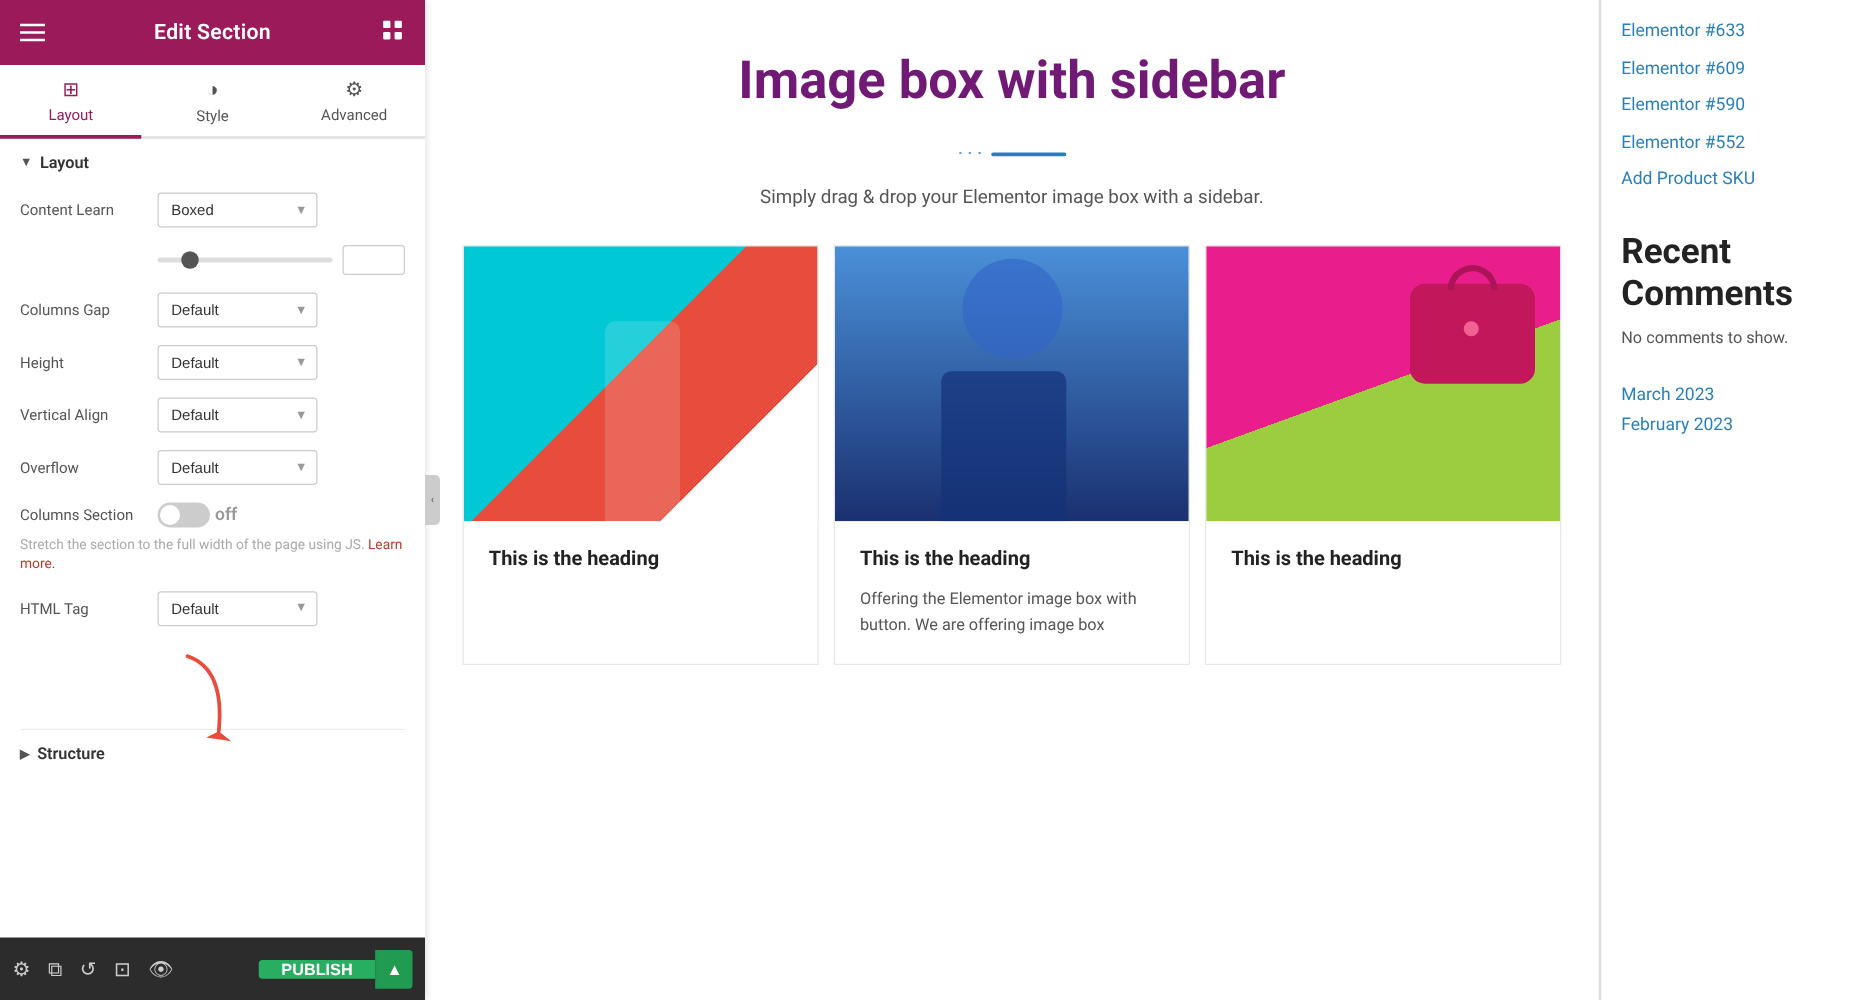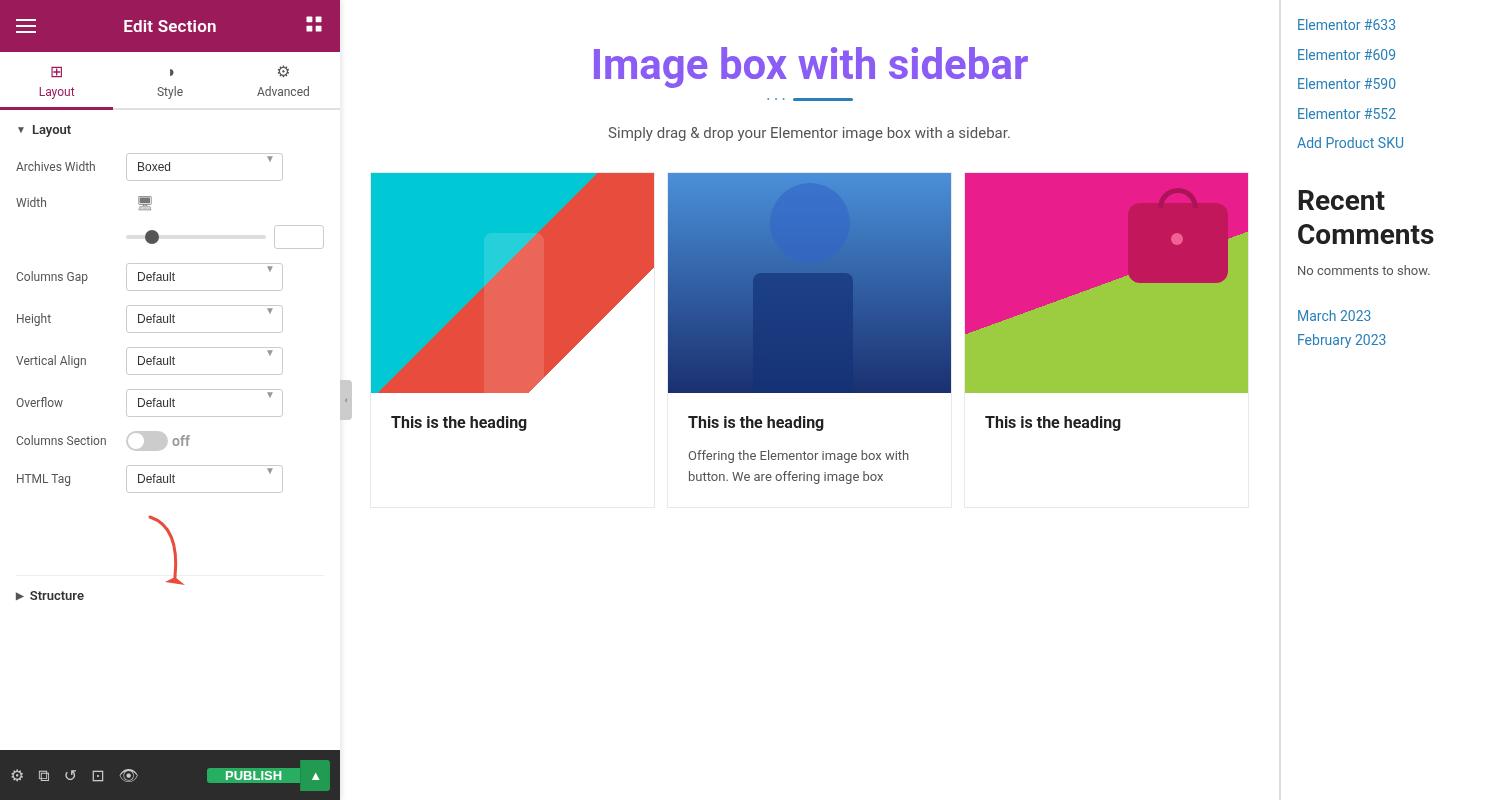--- a/index.html
+++ b/index.html
@@ -116,22 +116,22 @@
       flex-shrink: 0;
     }
 
     .form-control {
       flex: 1;
     }
 
     .select-wrapper {
       position: relative;
       display: inline-flex;
-      align-items: flex-start;
-      width: 157px;
+      align-items: center;
+      width: 128px;
     }
 
     .select-box {
       width: 100%;
       padding: 6px 24px 6px 10px;
       border: 1px solid #ccc;
       border-radius: 3px;
       font-size: 12px;
       appearance: none;
       background: #fff;
@@ -340,22 +340,22 @@
     }
 
     .page-title-area {
       text-align: center;
       margin-bottom: 30px;
     }
 
     .page-main-title {
       font-size: 42px;
       font-weight: 700;
-      color: #8b5cf6;
-      margin-bottom: 0;
+      color: #701a75;
+      margin-bottom: 24px;
     }
 
     .title-divider {
       display: flex;
       align-items: center;
       justify-content: center;
       gap: 0;
       margin-bottom: 14px;
     }
 
@@ -505,36 +505,32 @@
   </div>
 
   <div class="panel-content">
 
     <div class="section-title">
       <span class="arrow">▼</span>
       <span>Layout</span>
     </div>
 
     <div class="form-row">
-      <span class="form-label">Archives Width</span>
+      <span class="form-label">Content Learn</span>
       <div class="form-control">
         <div class="select-wrapper">
           <select class="select-box">
             <option>Boxed</option>
             <option>Full Width</option>
           </select>
           <span class="select-arrow">▼</span>
         </div>
       </div>
     </div>
 
-    <div class="width-row">
-      <span class="width-label">Width</span>
-      <span class="monitor-icon">🖥</span>
-    </div>
     <div class="form-row">
       <div style="width:110px;flex-shrink:0;"></div>
       <div class="slider-container">
         <input type="range" class="slider" value="15" min="0" max="100" style="">
         <input type="text" class="number-input" value="" style="">
       </div>
     </div>
 
     <div class="form-row">
       <span class="form-label">Columns Gap</span>
@@ -587,20 +583,24 @@
     <div class="form-row">
       <span class="form-label">Columns Section</span>
       <div class="toggle-wrapper">
         <div class="toggle">
           <div class="toggle-knob"></div>
         </div>
         <span class="toggle-label">off</span>
       </div>
     </div>
 
+    <div class="stretch-description">
+      <span>Stretch the section to the full width of the page using JS.</span>
+      <a href="#">Learn more.</a>
+    </div>
 
     <div class="form-row">
       <span class="form-label">HTML Tag</span>
       <div class="form-control">
         <div class="select-wrapper">
           <select class="select-box">
             <option>Default</option>
           </select>
           <span class="select-arrow">▼</span>
         </div>

